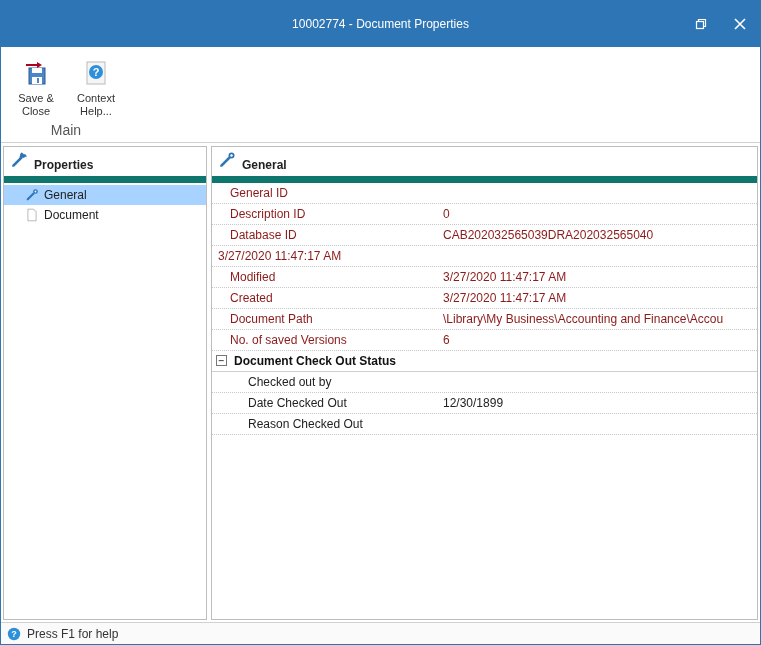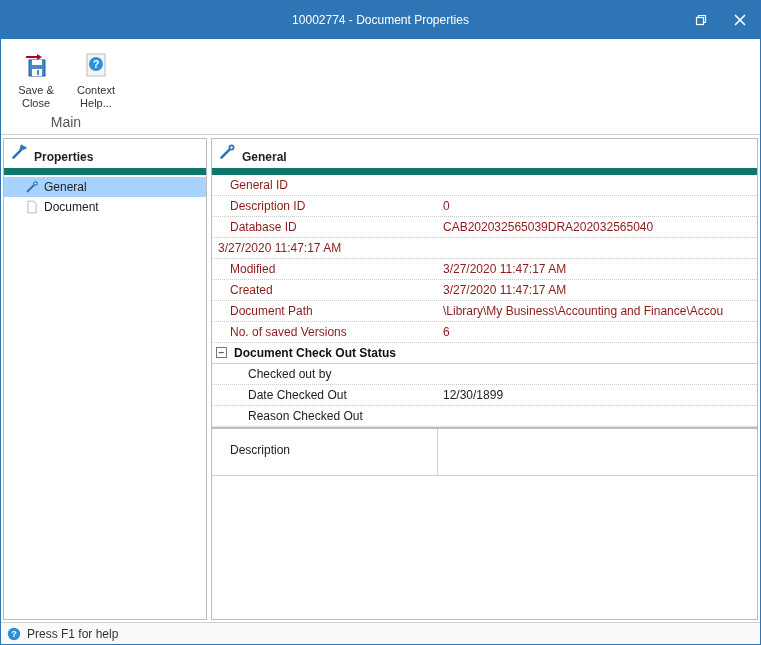--- a/index.html
+++ b/index.html
@@ -1,17 +1,17 @@
 <!DOCTYPE html>
 <html><head>
 <meta charset="utf-8">
 <style>
   * { box-sizing: border-box; margin: 0; padding: 0; font-family: "Segoe UI", Tahoma, sans-serif; }
   body { width: 761px; height: 645px; background: #fff; overflow: hidden; display: flex; flex-direction: column; border: 1px solid #2e75b6; }
-  .titlebar { background: #2e75b6; color: #fff; height: 38px; display: flex; align-items: center; justify-content: center; position: relative; font-size: 12px; }
+  .titlebar { background: #2e75b6; color: #fff; height: 46px; display: flex; align-items: center; justify-content: center; position: relative; font-size: 12px; }
   .titlebar .title { font-size: 12px; }
   .titlebar .winbtns { position: absolute; right: 0; top: 0; height: 100%; display: flex; }
   .titlebar .winbtn { width: 40px; height: 100%; display: flex; align-items: center; justify-content: center; cursor: pointer; }
   .titlebar .winbtn svg { stroke: #fff; fill: none; }
   .ribbon { background: #fff; border-bottom: 1px solid #d0d0d0; padding: 4px 6px 2px 6px; }
   .ribbon-group { display: inline-block; text-align: center; }
   .ribbon-items { display: flex; gap: 2px; }
   .ribbon-item { display: flex; flex-direction: column; align-items: center; justify-content: flex-start; width: 58px; padding: 4px 2px 2px 2px; cursor: pointer; font-size: 11px; line-height: 1.15; color: #333; border: 1px solid transparent; }
   .ribbon-icon { width: 34px; height: 34px; display: flex; align-items: center; justify-content: center; margin-bottom: 2px; }
   .ribbon-group-label { font-size: 14px; color: #555; padding: 2px 0 2px 0; }
@@ -183,24 +183,20 @@
       </div>
       <div class="grid-row sub">
         <div class="glabel">Date Checked Out</div>
         <div class="gvalue">12/30/1899</div>
       </div>
       <div class="grid-row sub">
         <div class="glabel">Reason Checked Out</div>
         <div class="gvalue"></div>
       </div>
 
-      <div class="desc-row">
-        <div class="glabel">Description</div>
-        <div class="gvalue"></div>
-      </div>
     </div>
   </div>
 
 </div>
 
 <div class="statusbar">
   <span class="help-icon">
     <svg width="14" height="14" viewBox="0 0 14 14">
         <circle cx="7" cy="7" r="6.2" fill="#2e90d9"></circle>
         <text x="7" y="10.2" text-anchor="middle" font-size="9" fill="#fff" font-weight="bold">?</text>

